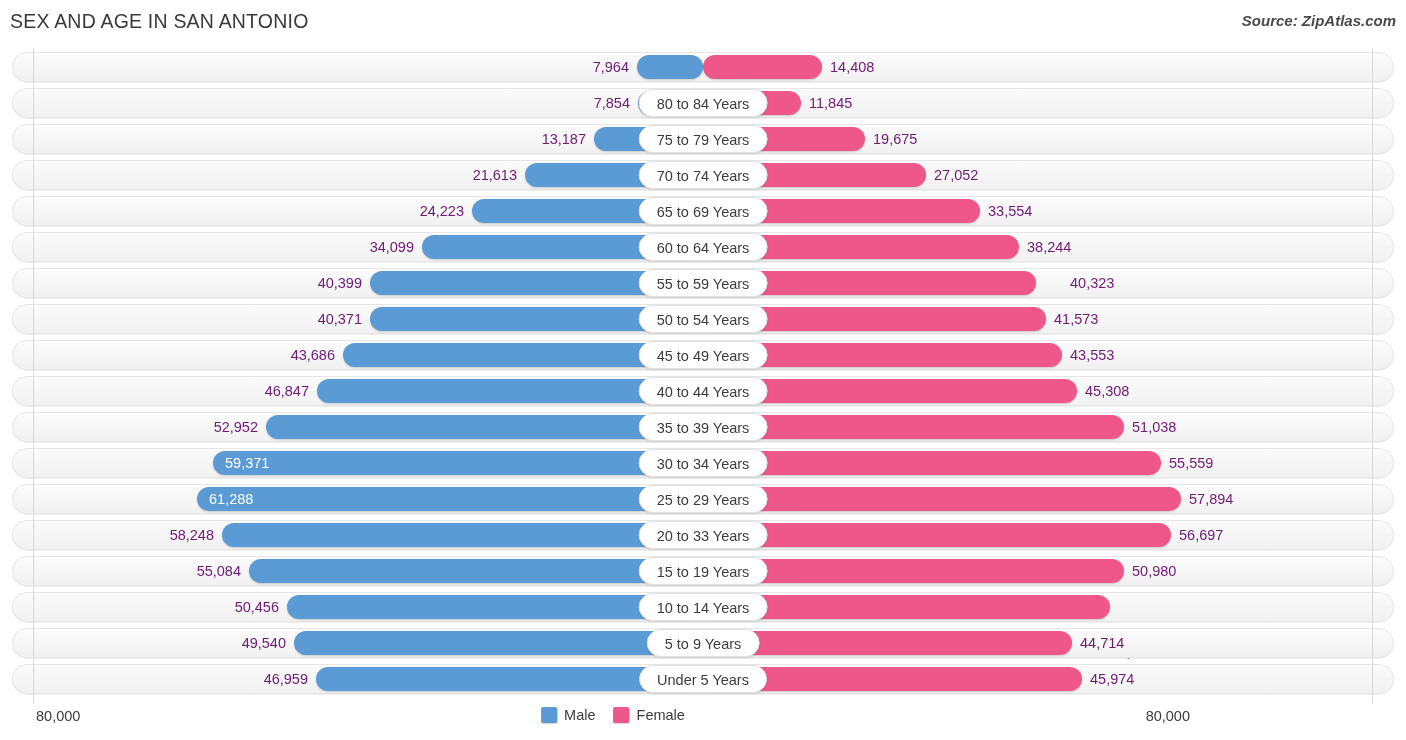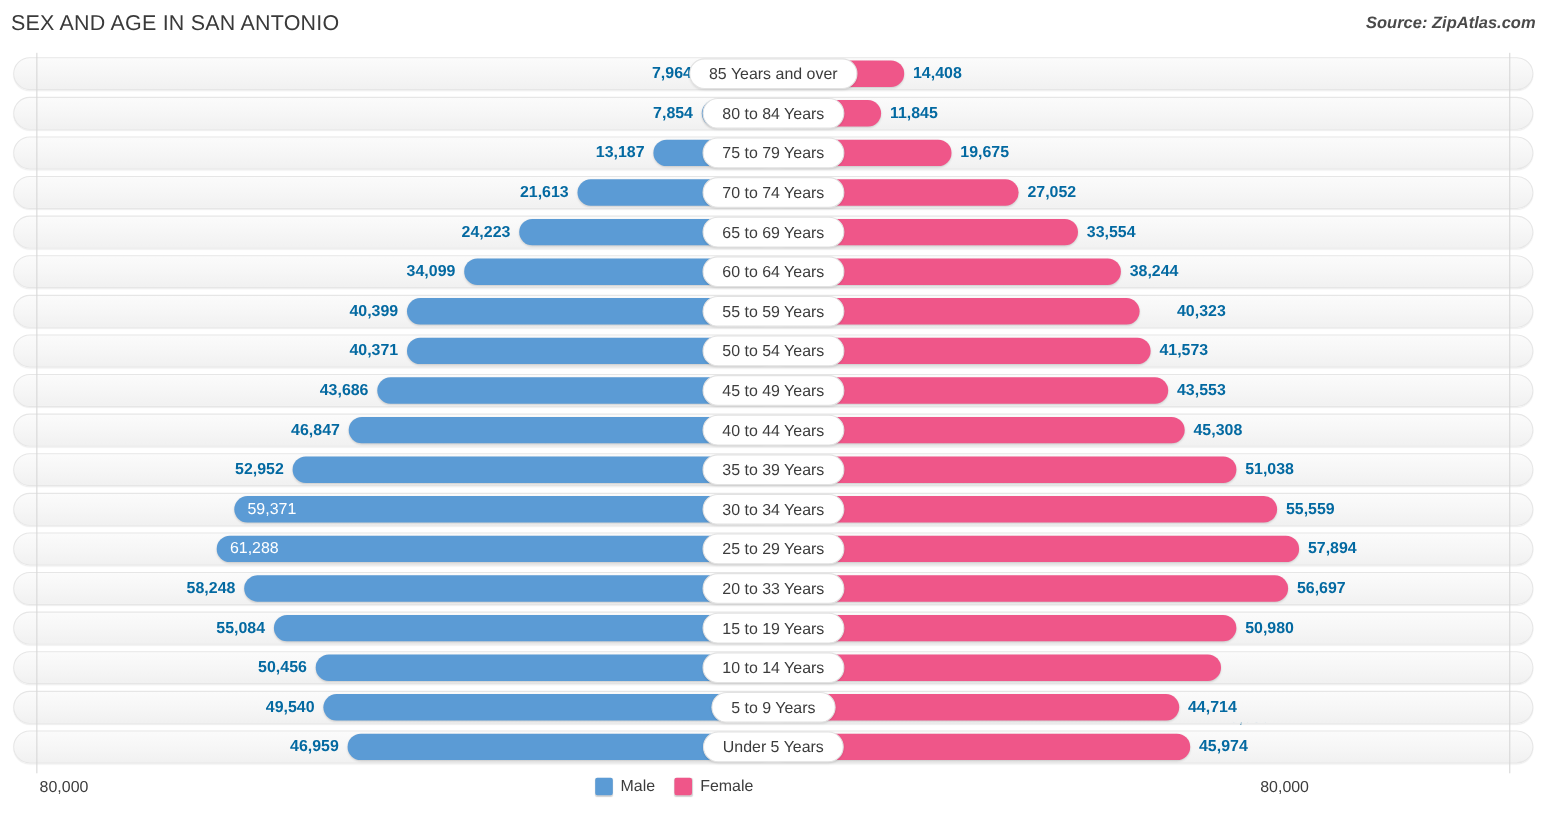--- a/index.html
+++ b/index.html
@@ -104,21 +104,21 @@
 
   
   .val {
     position: absolute;
     top: 0;
     height: 30px;
     line-height: 30px;
     font-size: 14.5px;
     white-space: nowrap;
   }
-  .val.outside { color: #0369a1; font-weight: bold; }
+  .val.outside { color: #701a75; }
   .val.inside  { color: #ffffff; }
   .val.male-val   { text-align: right; }
   .val.female-val { text-align: left; }
 
   
   .pill {
     position: absolute;
     top: 1px;
     left: 50%;
     transform: translateX(-50%);
@@ -192,21 +192,20 @@
   <div class="plot">
     <div class="axis-line left"></div>
     <div class="axis-line right"></div>
     <div id="rows">
         <div class="row" style="top: 4px;">
           <div class="track"></div>
           <div class="bar male" style="left: 625px; width: 66px;"></div>
           <div class="bar female" style="left: 691px; width: 119px;"></div>
           <div class="val male-val outside" style="right: 765px;">7,964</div>
           <div class="val female-val outside" style="left: 818px;">14,408</div>
-          <div class="pill">85 Years and over</div>
         </div>
         <div class="row" style="top: 40px;">
           <div class="track"></div>
           <div class="bar male" style="left: 626px; width: 65px;"></div>
           <div class="bar female" style="left: 691px; width: 98px;"></div>
           <div class="val male-val outside" style="right: 764px;">7,854</div>
           <div class="val female-val outside" style="left: 797px;">11,845</div>
           <div class="pill">80 to 84 Years</div>
         </div>
         <div class="row" style="top: 76px;">

